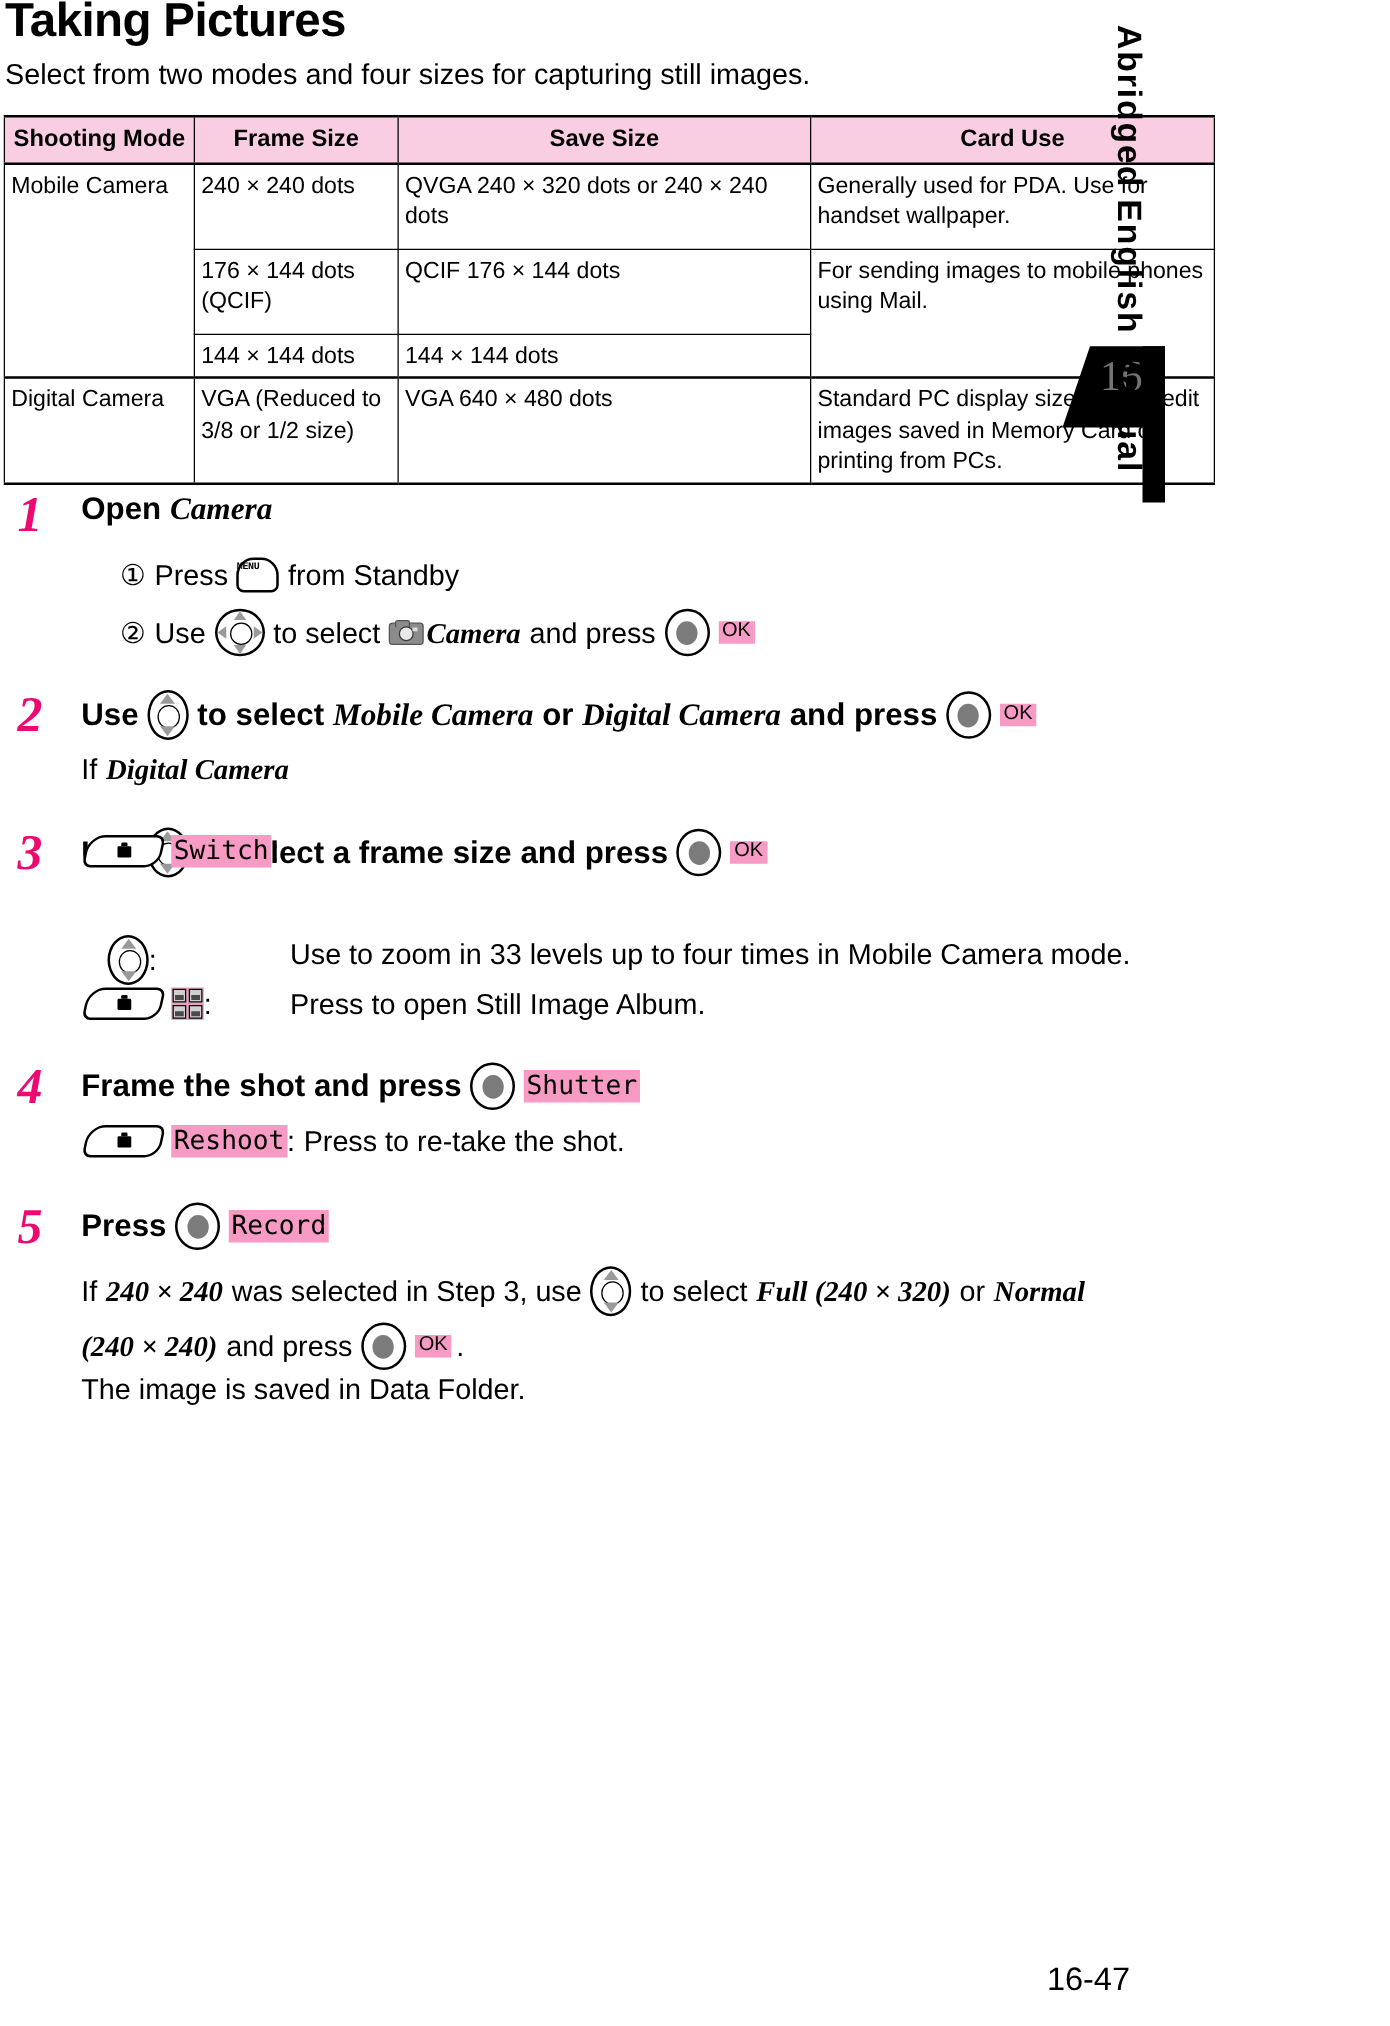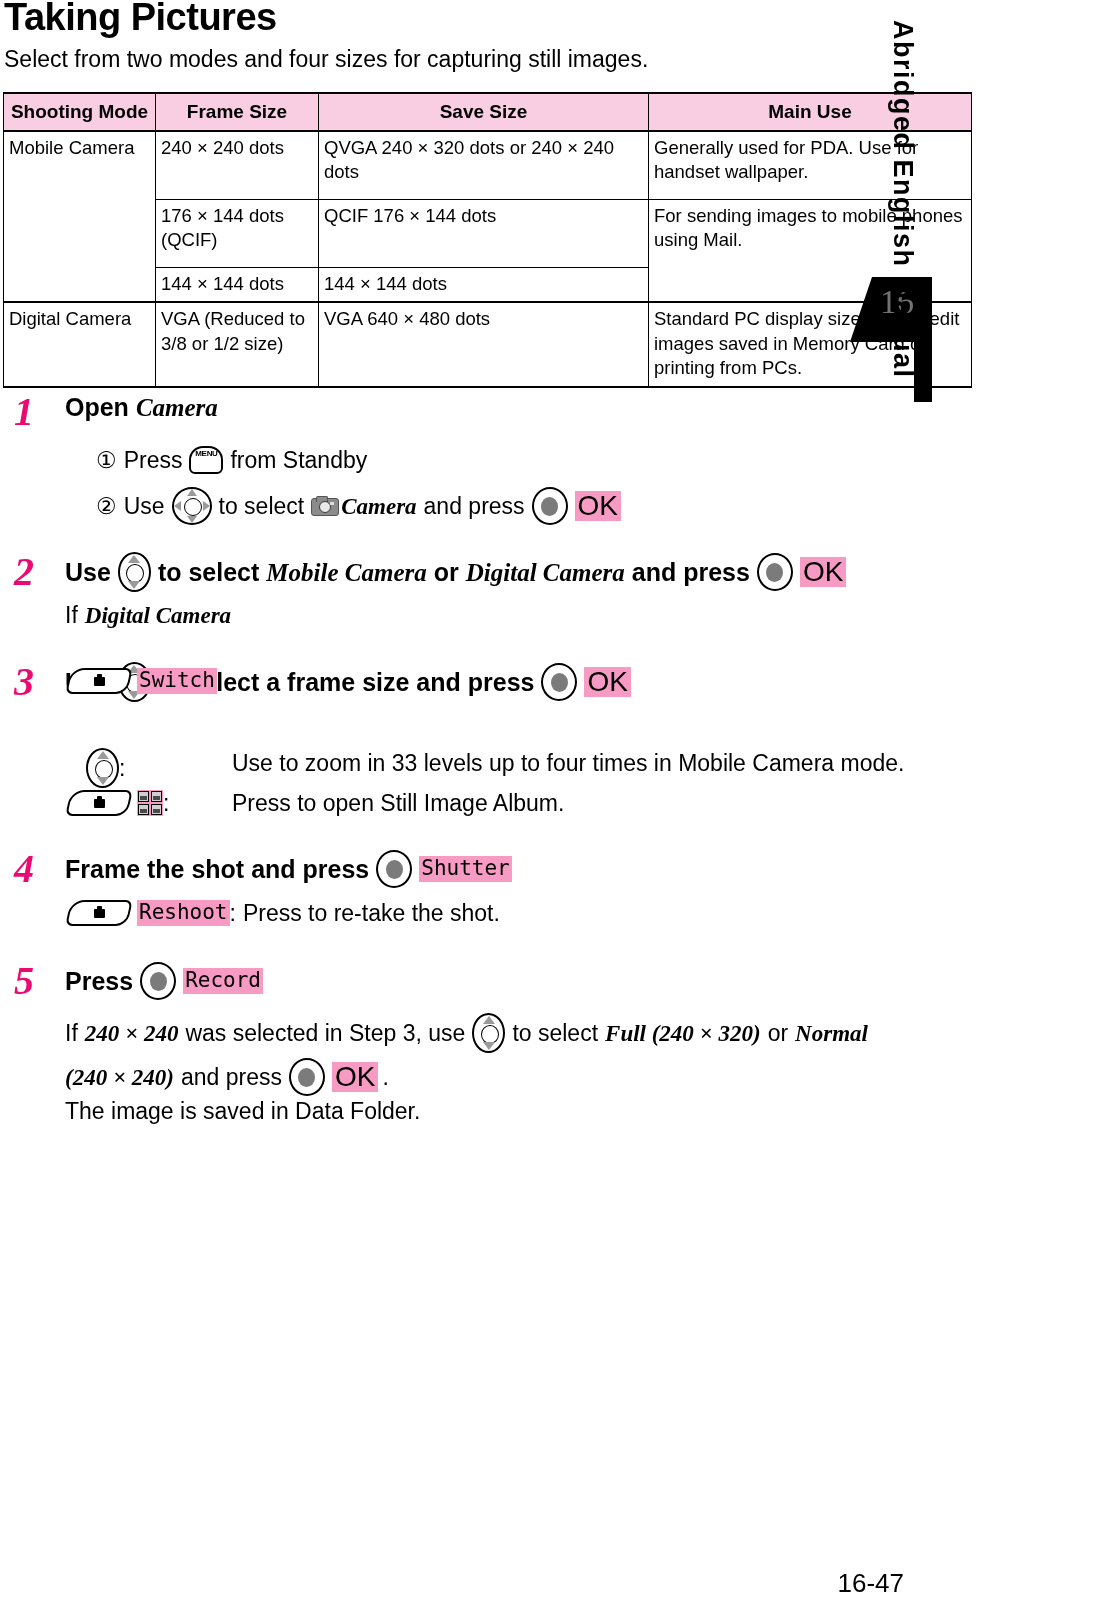--- a/index.html
+++ b/index.html
@@ -112,21 +112,21 @@
     font-family: "DejaVu Sans Mono", monospace;
     font-size: 21px;
     font-weight: normal;
     padding: 1px 2px 2px 2px;
     line-height: 1.05;
     display: inline-block;
     color: #000;
   }
   .chip-ok {
     font-family: "Liberation Sans", sans-serif;
-    font-size: 28px;
+    font-size: 16px;
     padding: 0 3px 1px 3px;
   }
 
   
   .ico { display: inline-block; vertical-align: middle; }
 
   
   .key-center { width: 36px; height: 38px; position: relative; }
   .key-center .ring {
     position: absolute; inset: 0;
@@ -211,22 +211,22 @@
   .key-menu { width: 34px; height: 28px; position: relative; }
   .key-menu .body {
     position: absolute; inset: 0;
     border: 2px solid #000;
     background: #fff;
     border-radius: 14px 14px 6px 6px;
   }
   .key-menu .lbl {
     position: absolute;
     left: 0; right: 0; top: 4px;
-    text-align: center;
-    font-family: Liberation Sans, sans-serif;
+    text-align: left;
+    font-family: Liberation Mono, monospace;
     font-size: 8px;
     font-weight: bold;
     letter-spacing: -0.3px;
   }
 
   
   .key-soft { width: 62px; height: 26px; position: relative; }
   .key-soft .shape {
     position: absolute; inset: 0;
     border: 2px solid #000;
@@ -380,21 +380,21 @@
       <col class="col-mode">
         <col class="col-frame">
         <col class="col-save">
         <col class="col-use">
     </colgroup>
     <tbody>
         <tr class="outer-top">
       <th>Shooting Mode</th>
       <th>Frame Size</th>
       <th>Save Size</th>
-      <th>Main Use</th>
+      <th>Card Use</th>
     </tr>
     <tr class="thick-top">
       <td rowspan="3">Mobile Camera</td>
       <td class="cell-tall">240 × 240 dots</td>
       <td>QVGA 240 × 320 dots or 240 × 240 dots</td>
       <td rowspan="1">Generally used for PDA. Use for handset wallpaper.</td>
     </tr>
     <tr>
       <td class="cell-tall">176 × 144 dots (QCIF)</td>
       <td>QCIF 176 × 144 dots</td>

